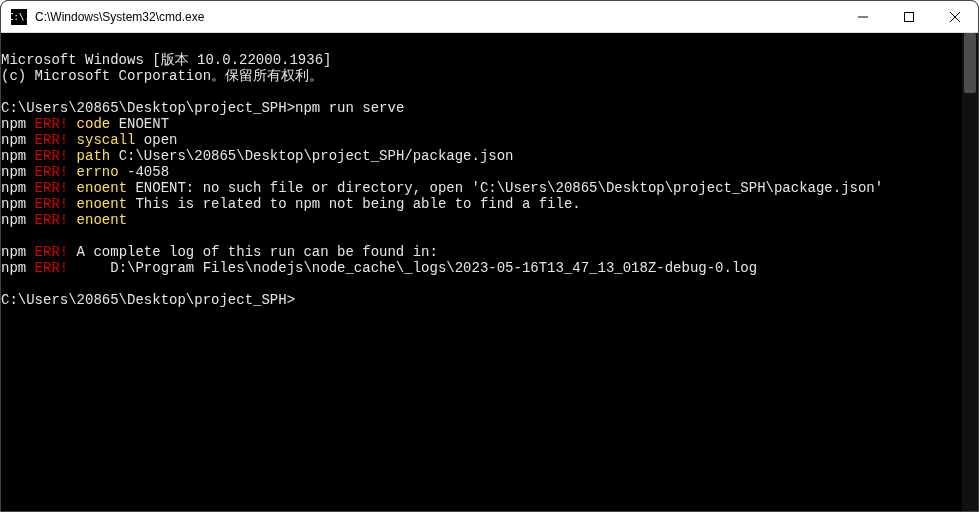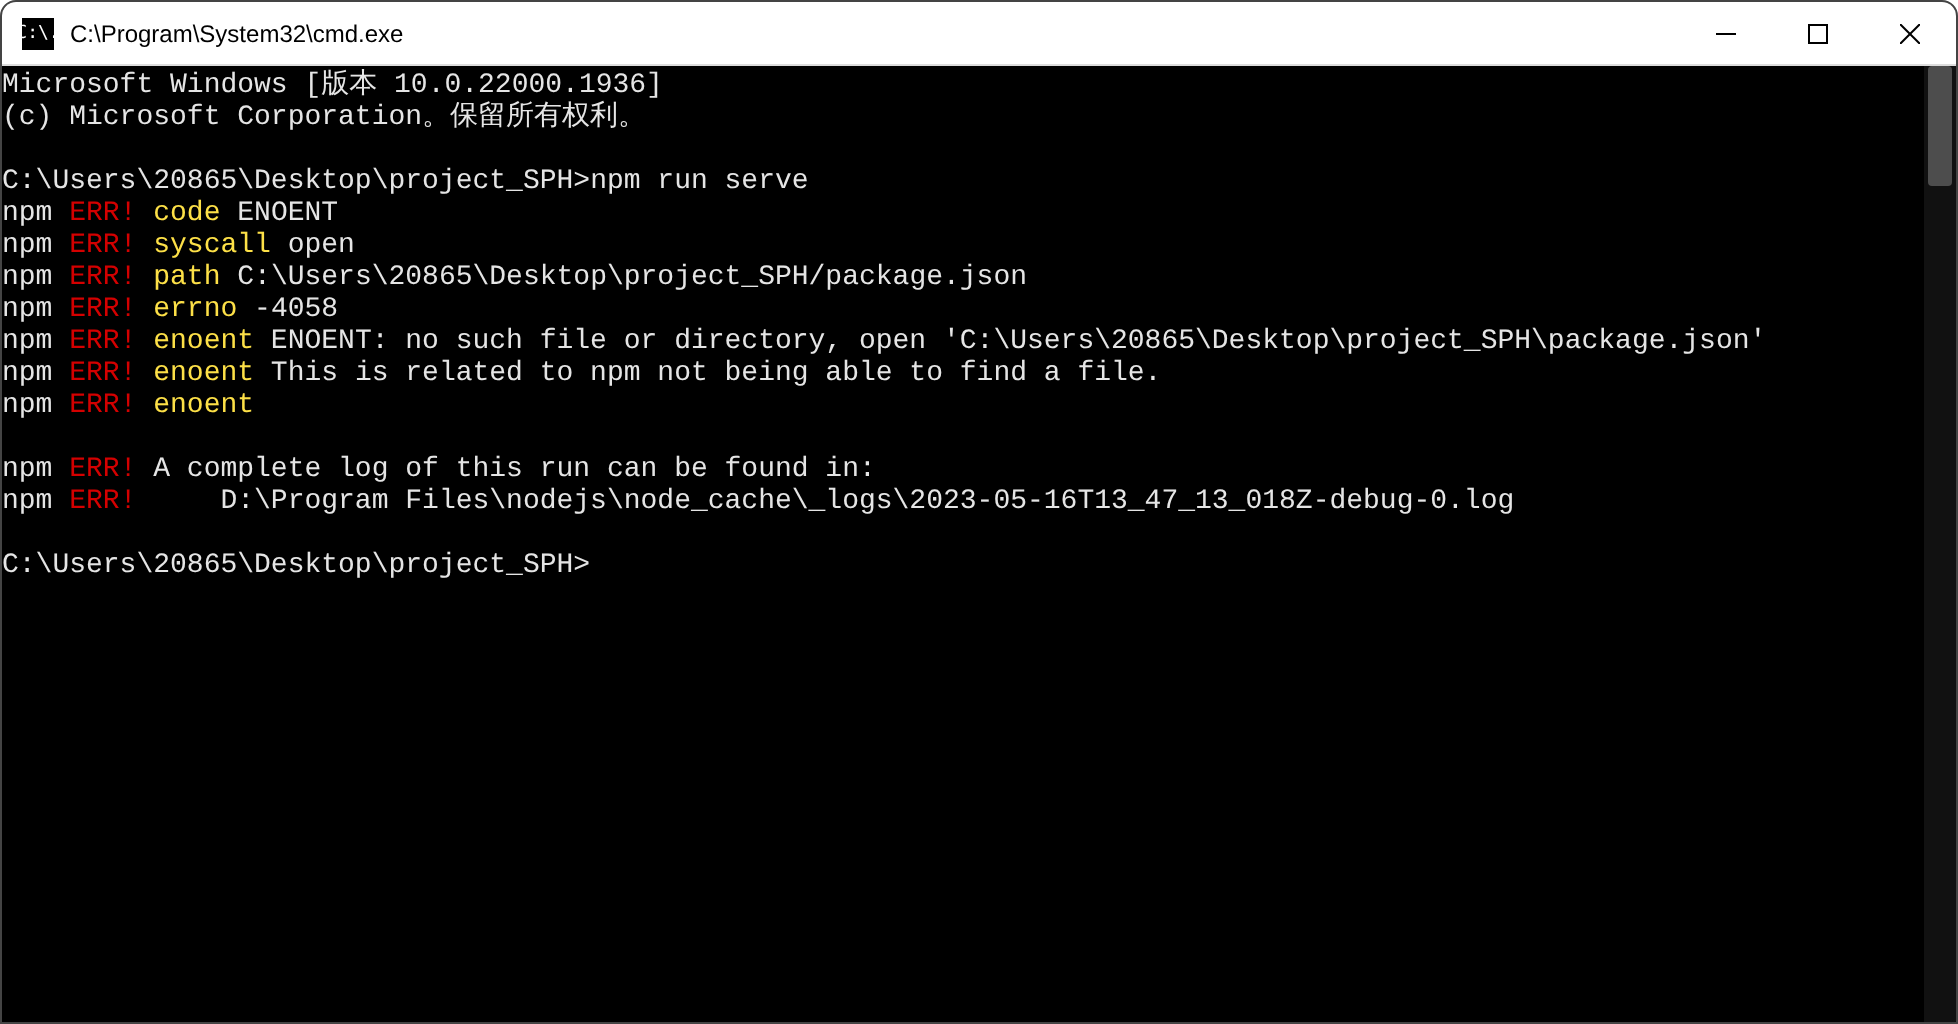--- a/index.html
+++ b/index.html
@@ -64,21 +64,21 @@
       background: #000;
       position: relative;
     }
     .terminal {
       flex: 1;
       background: #000;
       color: #ccc;
       font-family: "NSimSun", "SimSun", Consolas, "Courier New", monospace;
       font-size: 14px;
       line-height: 16px;
-      padding: 2px 0 0 0;
+      padding: 19px 0 0 0;
       white-space: pre;
       overflow: hidden;
     }
     .line { white-space: pre; }
     .fg-white { color: #e5e5e5; }
     .fg-red { color: #d40000; }
     .fg-magenta { color: #fde047; }
     .scrollbar {
       width: 16px;
       background: #111;
@@ -93,21 +93,21 @@
       background: #4d4d4d;
       border-radius: 2px;
     }
   </style>
 </head>
 <body>
 
 <div class="window">
   <div class="titlebar">
     <div class="title-icon">C:\.</div>
-    <div class="title-text">C:\Program\System32\cmd.exe</div>
+    <div class="title-text">C:\Windows\System32\cmd.exe</div>
     <div class="win-controls">
       <div class="win-btn">
         <svg viewBox="0 0 10 10">
             <line x1="0" y1="5" x2="10" y2="5" stroke="currentColor" stroke-width="1"></line>
           </svg>
       </div>
       <div class="win-btn">
         <svg viewBox="0 0 10 10">
             <rect x="0.5" y="0.5" width="9" height="9" fill="none" stroke="currentColor" stroke-width="1"></rect>
           </svg>

